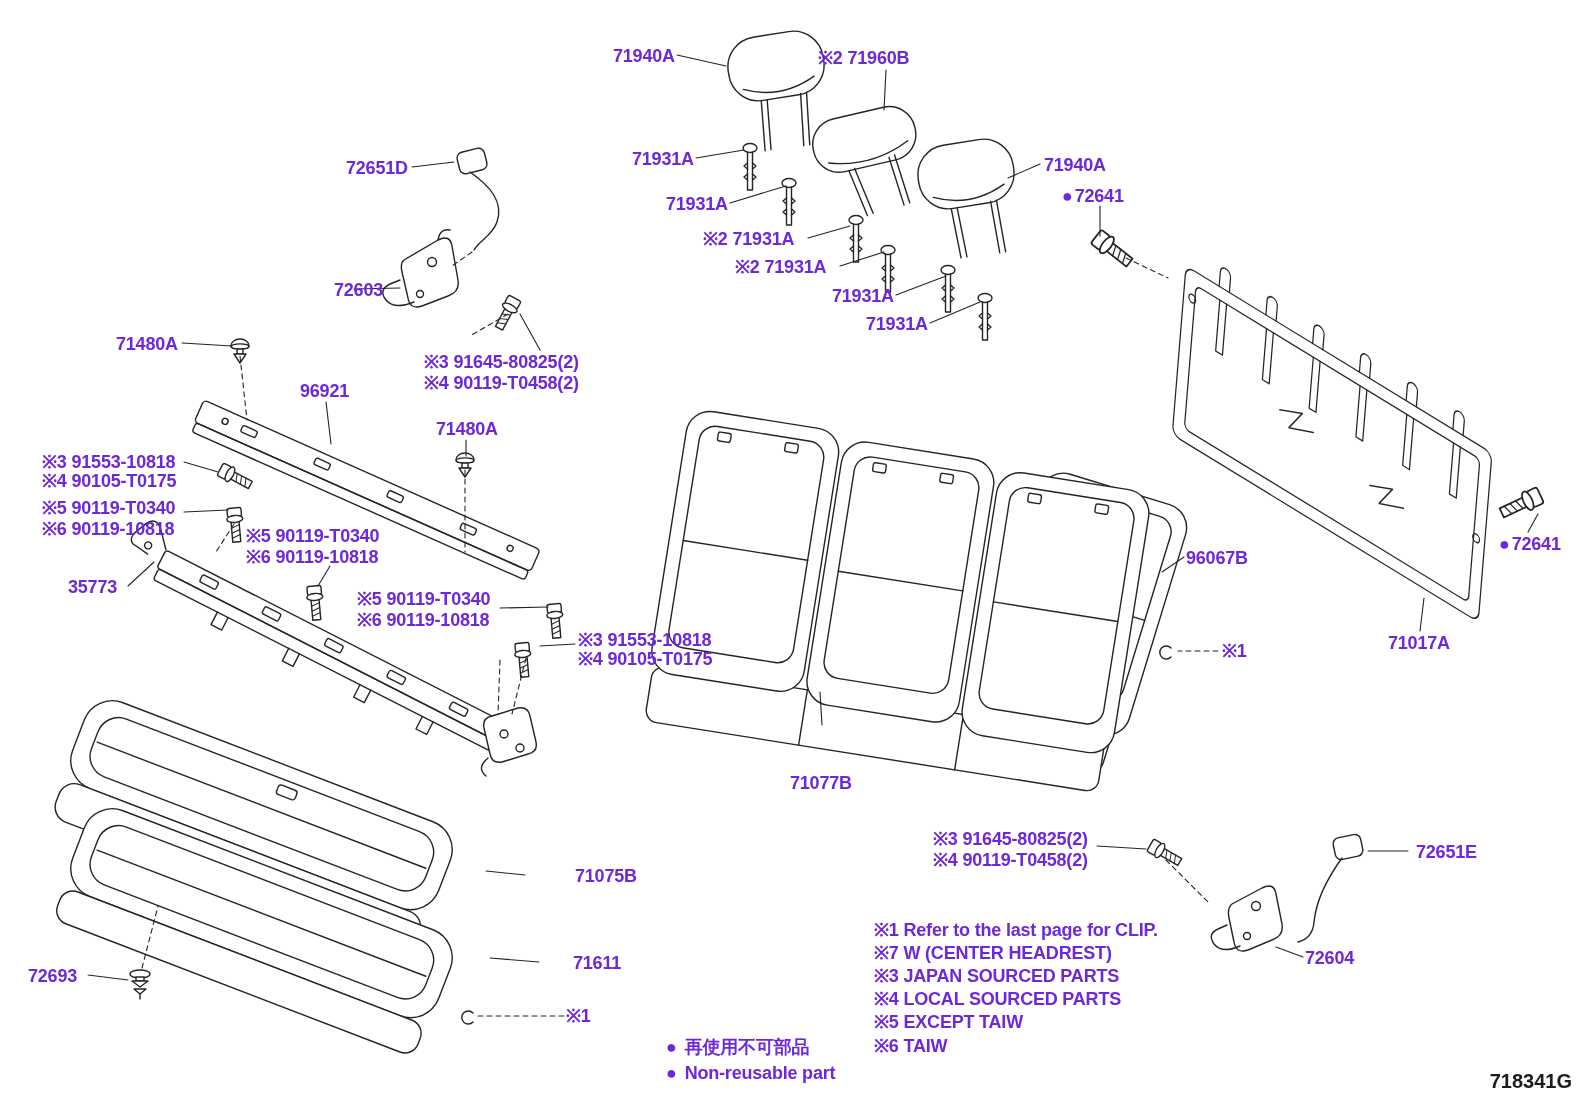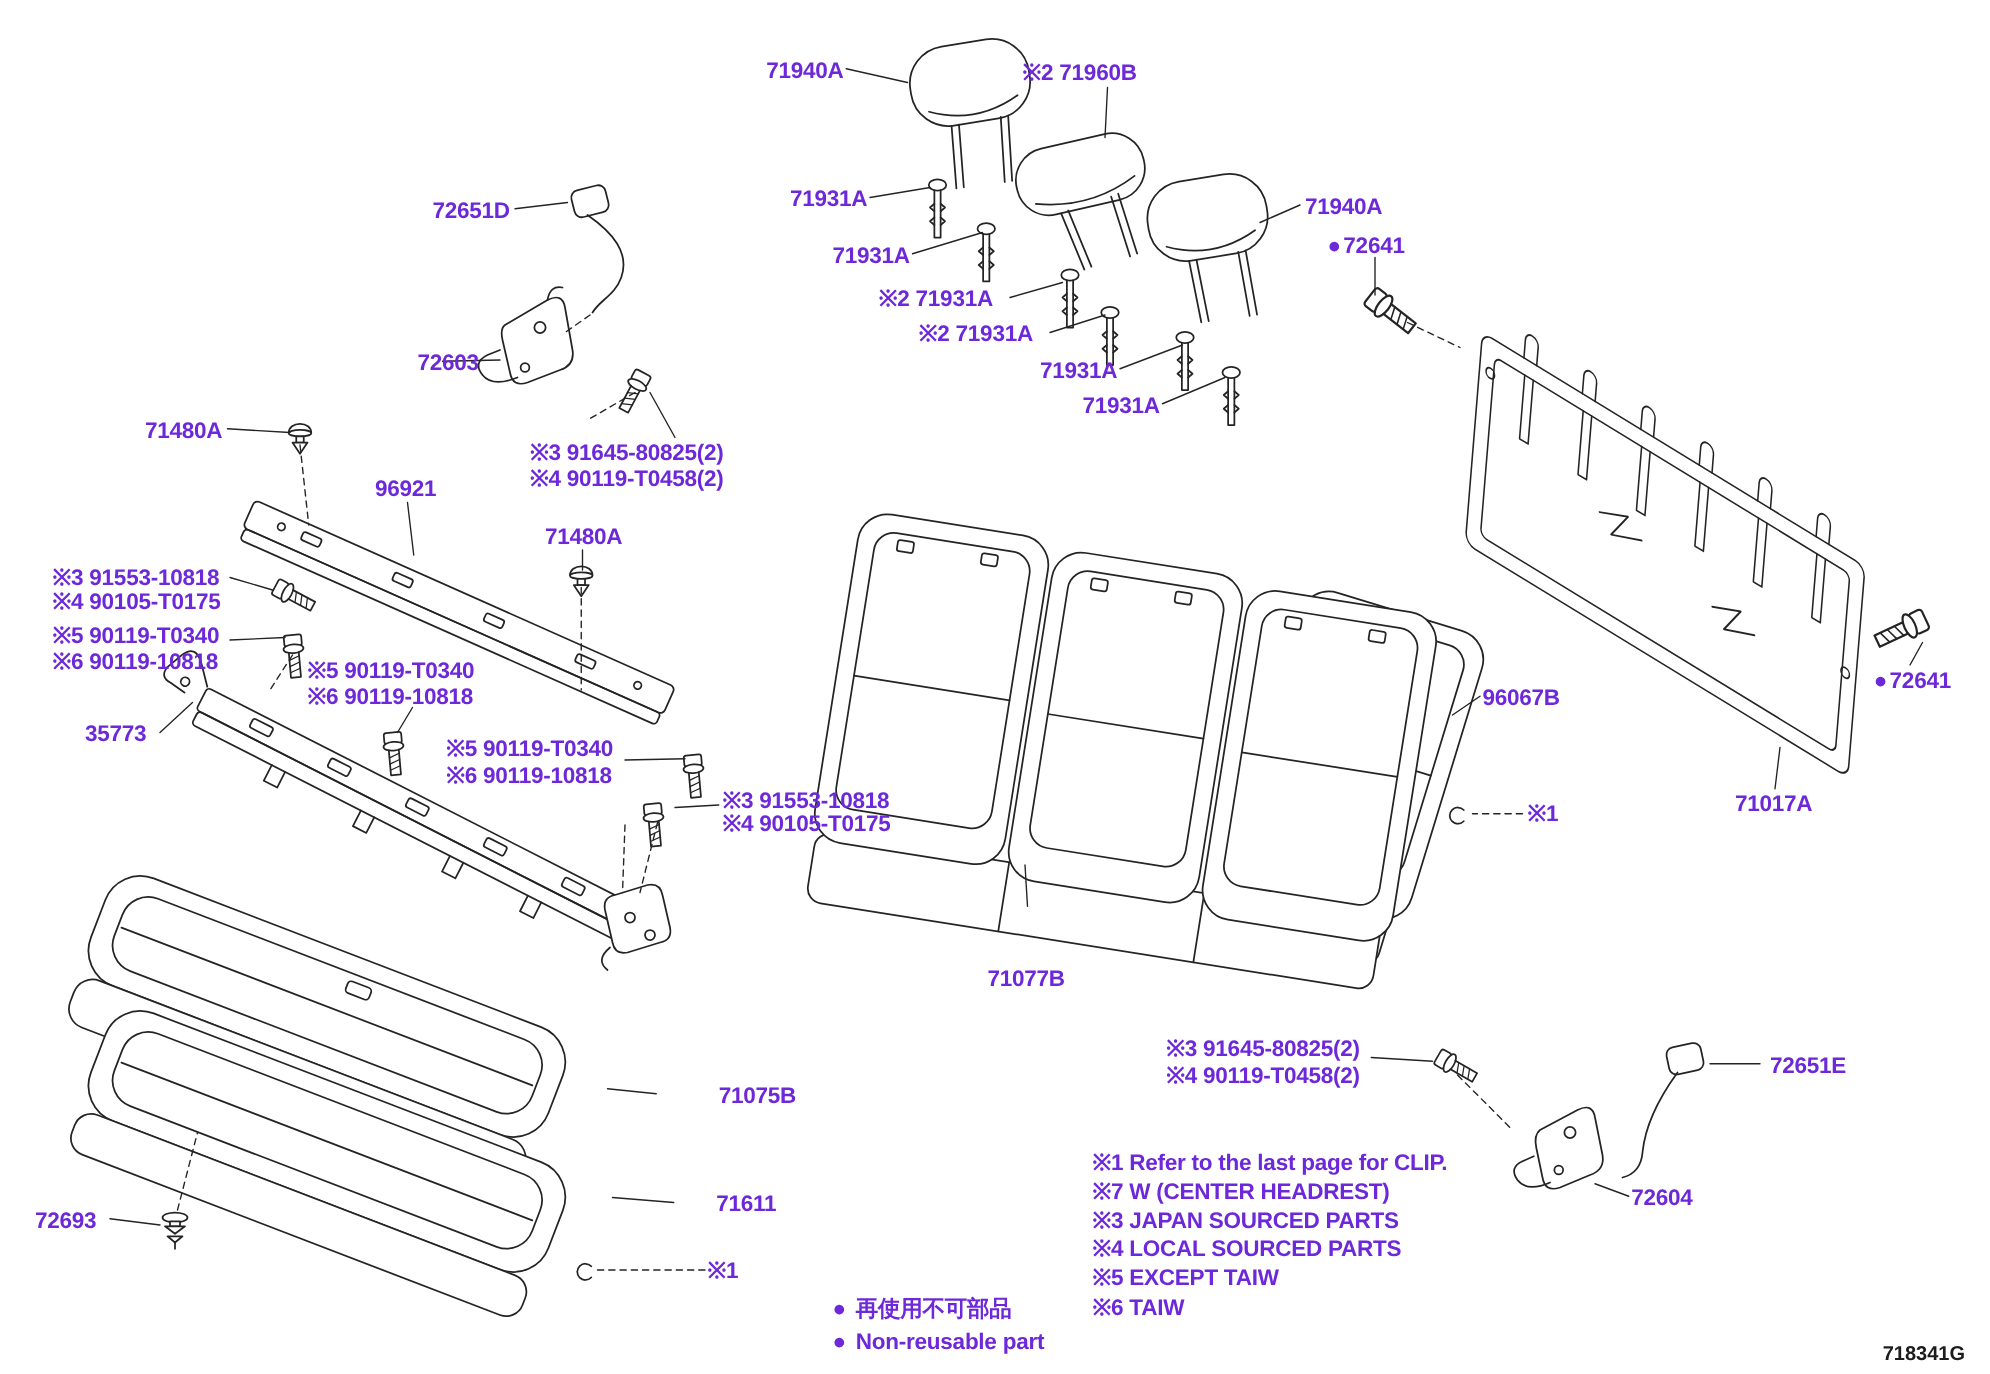--- a/index.html
+++ b/index.html
@@ -7,21 +7,21 @@
          font-family:"Liberation Sans",sans-serif;color:#1c1c1c;}
   #art{position:absolute;left:0;top:0;}
   .ln{stroke:#242424;fill:none;stroke-width:1.4;stroke-linecap:round;stroke-linejoin:round;}
   .fill{fill:#ffffff;stroke:#242424;stroke-width:1.4;stroke-linejoin:round;}
   .lead{stroke-width:1.1;}
   .dash{stroke-dasharray:5 4;stroke-width:1.1;}
   .label{position:absolute;font-size:18px;font-weight:600;letter-spacing:-0.2px;
          white-space:nowrap;line-height:1.15;color:#6d28d9;}
   .label .dot{margin-right:2px;}
   .label.legend .dot{margin-right:8px;}
-  #code{position:absolute;right:20px;bottom:6px;font-size:16px;font-weight:600;}
+  #code{position:absolute;right:20px;bottom:6px;font-size:20px;font-weight:600;}
 </style>
 </head>
 <body>
 
 <div id="stage">
 
 <svg id="art" width="1592" height="1099" viewBox="0 0 1592 1099" xmlns="http://www.w3.org/2000/svg">
   <defs>
     <g id="stay">
       <ellipse class="fill" cx="0" cy="0" rx="7" ry="4.5"></ellipse>

